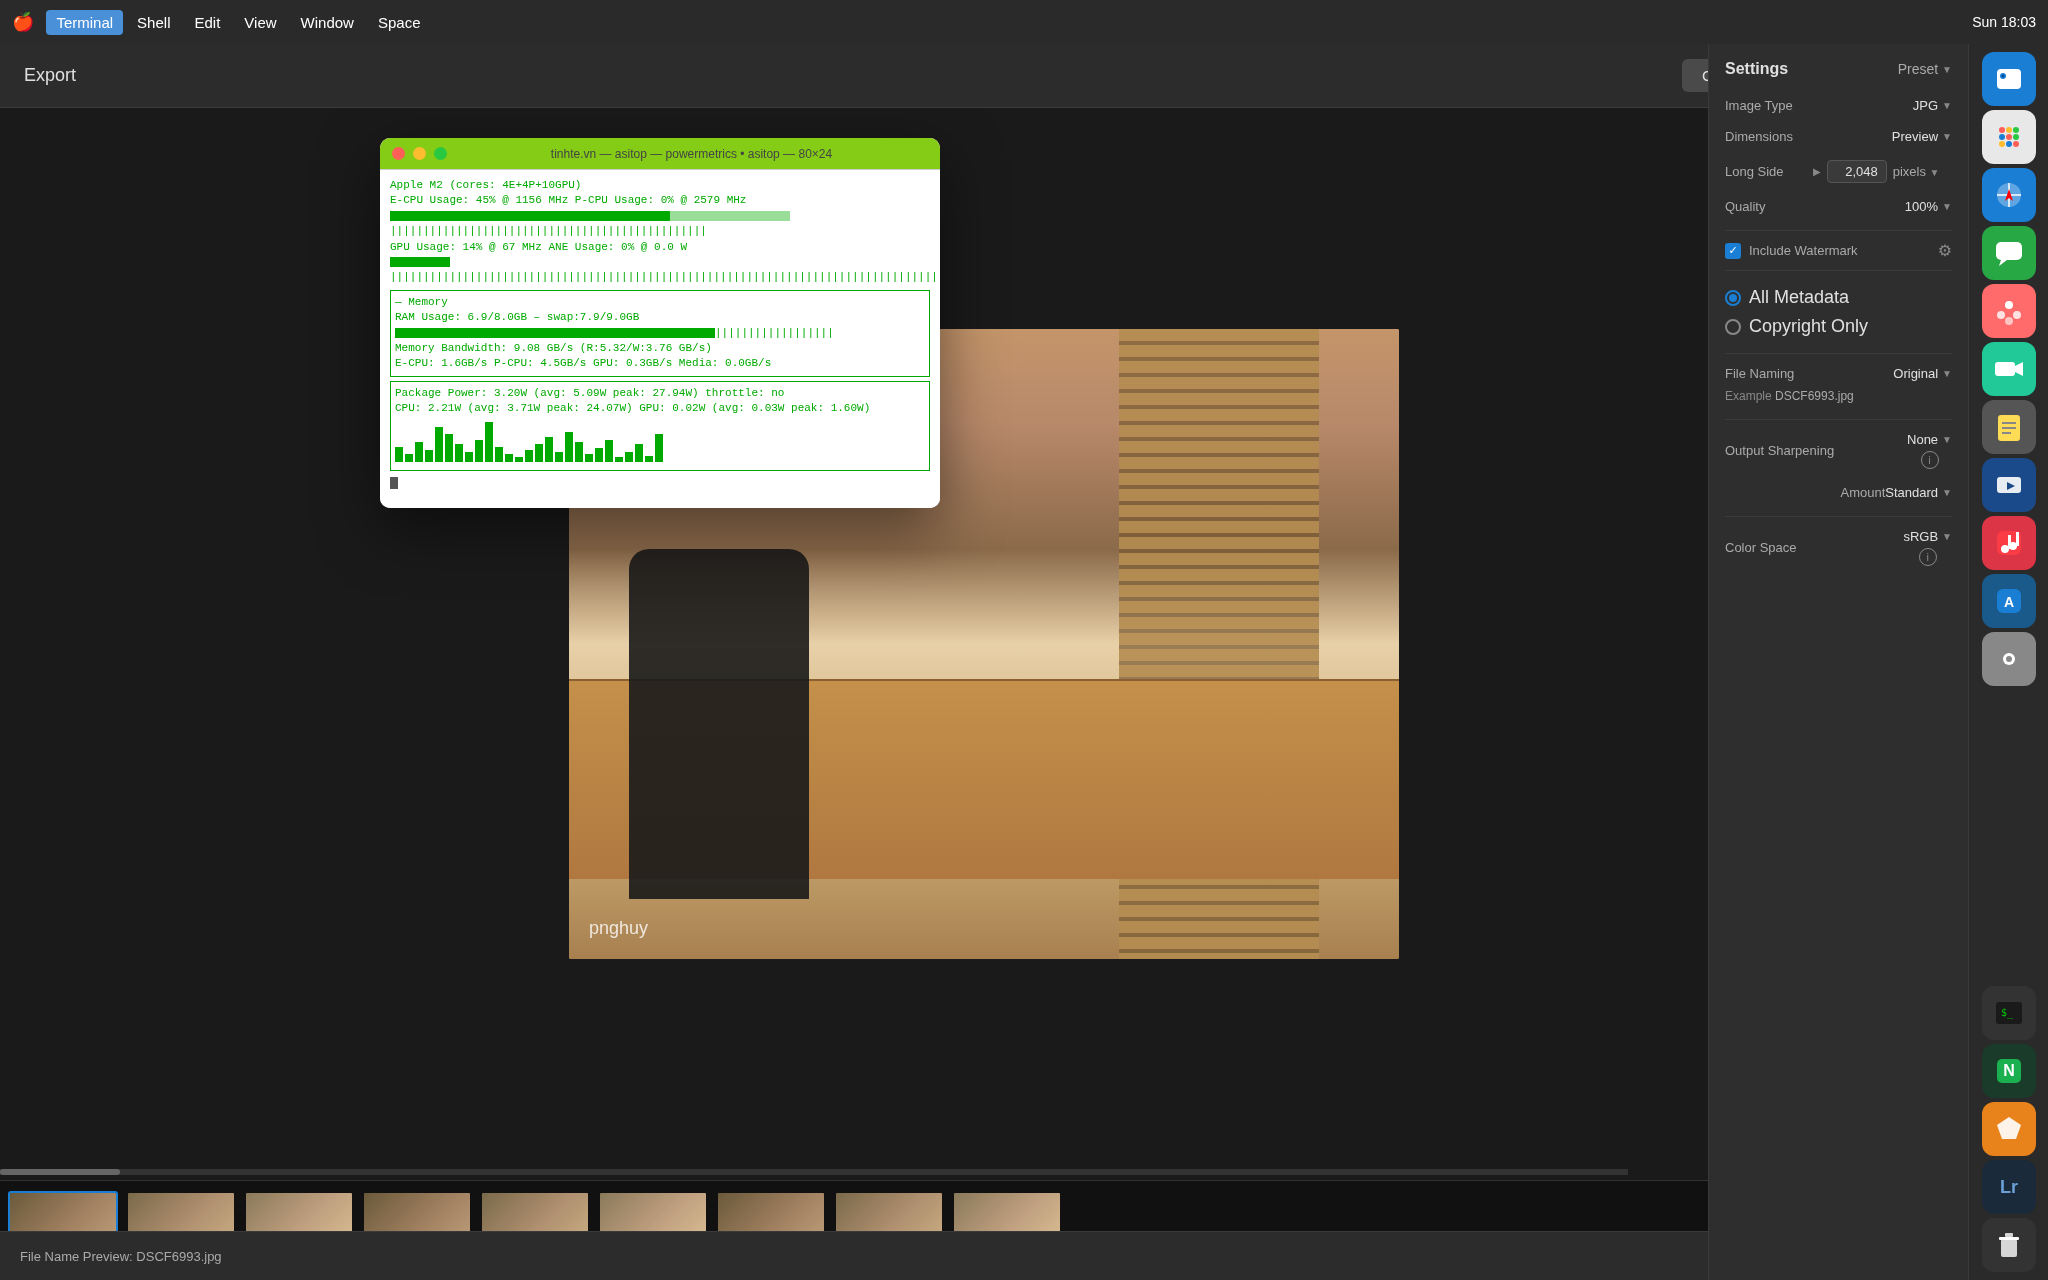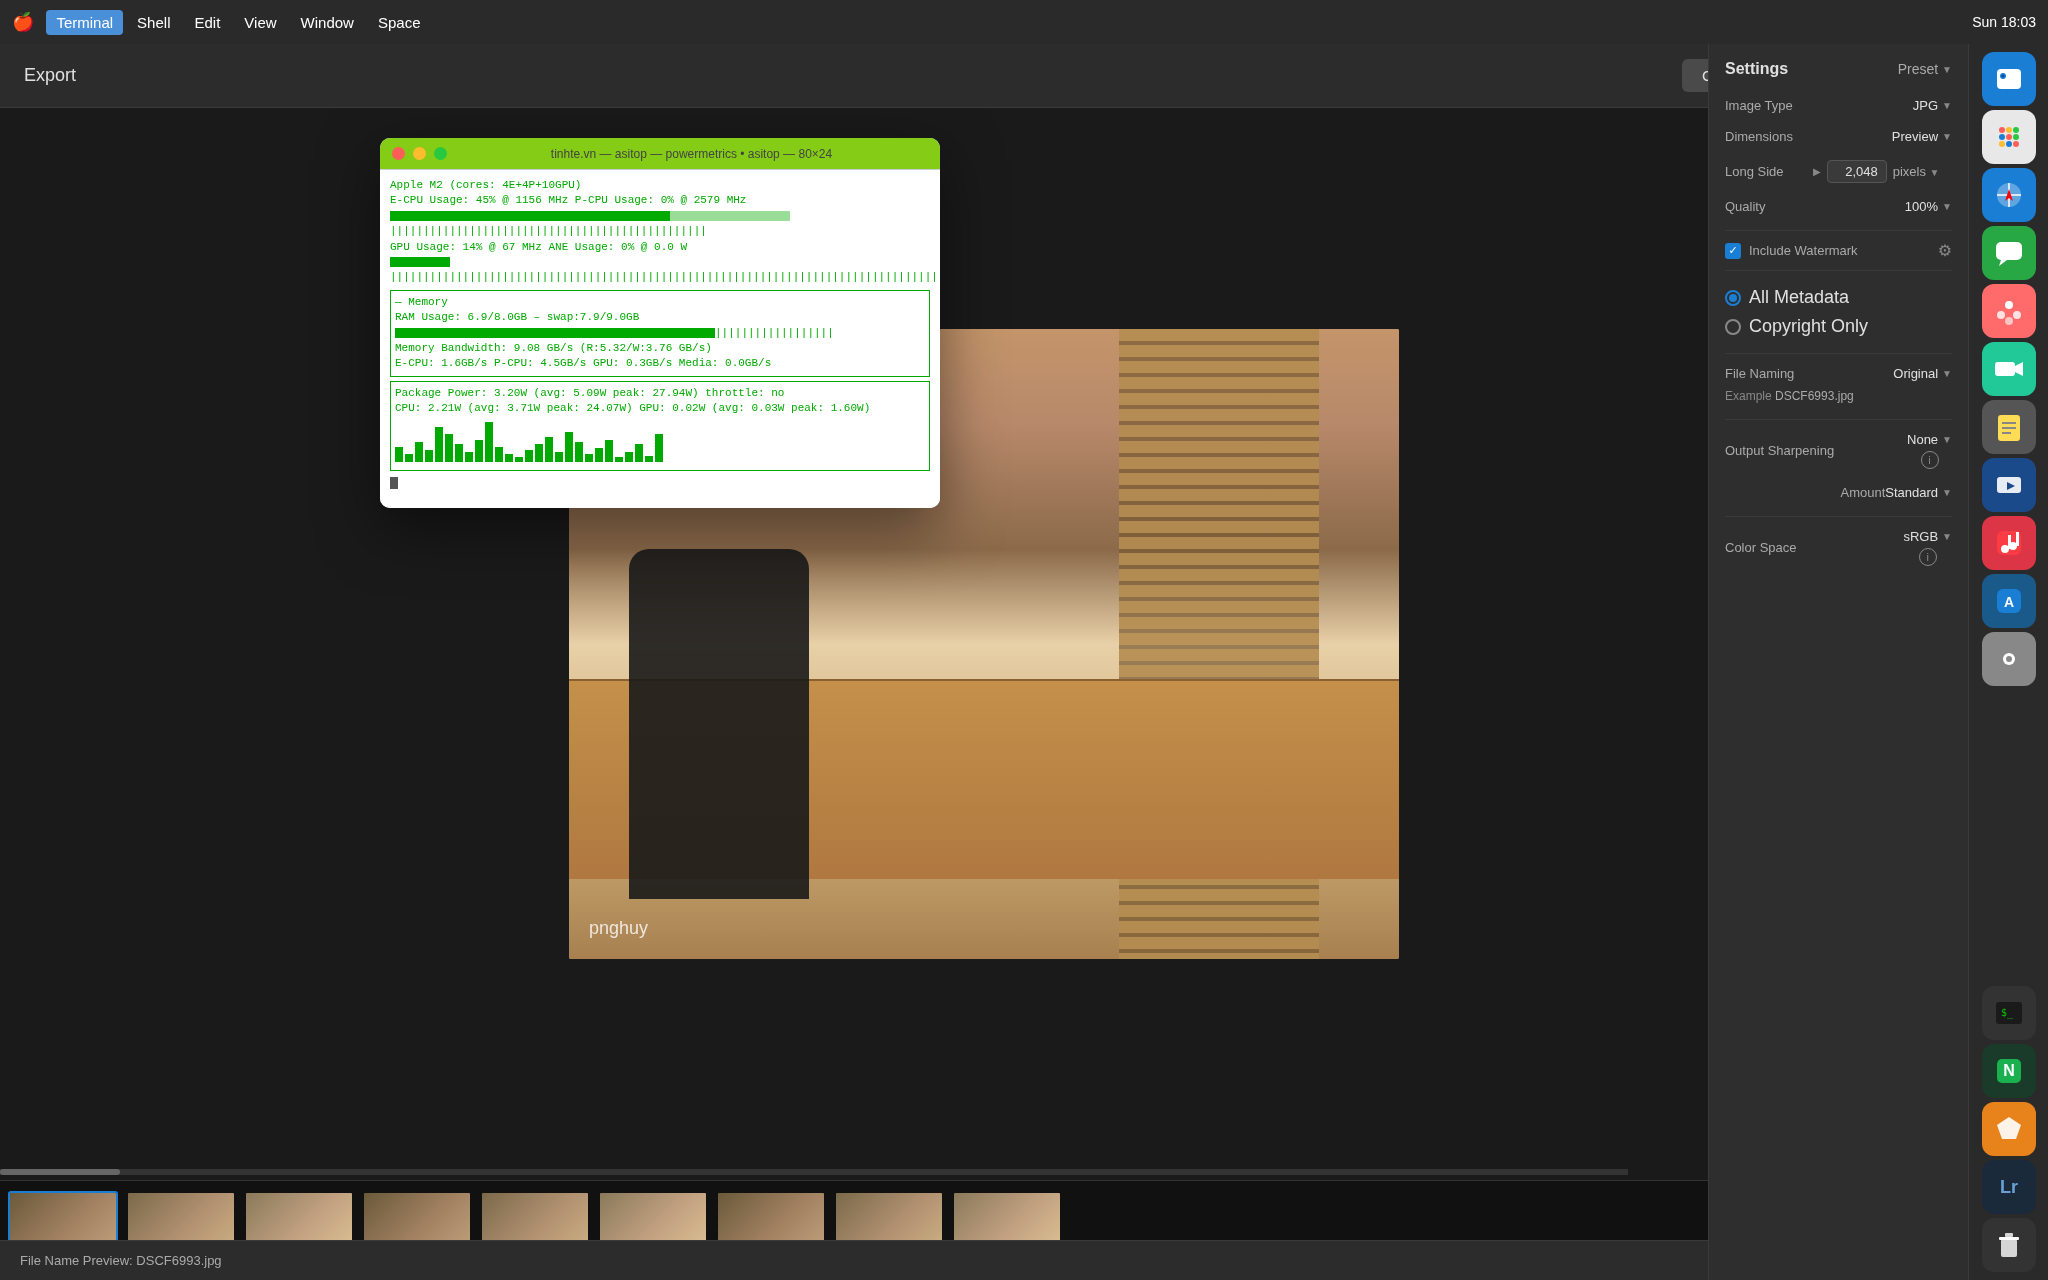--- a/index.html
+++ b/index.html
@@ -286,21 +286,21 @@
       border-color: #1a7fd4;
     }
     .thumb-img {
       width: 100%;
       height: 100%;
       background: linear-gradient(135deg, #8b7355 0%, #c8a882 40%, #d4aa80 70%, #9a7a55 100%);
     }
 
     
     .status-bar {
-      height: 40px;
+      height: 49px;
       background: #2c2c2c;
       display: flex;
       align-items: center;
       padding: 0 20px;
       justify-content: space-between;
       border-top: 1px solid #3a3a3a;
       position: absolute;
       bottom: 0;
       left: 0;
       right: 80px;

